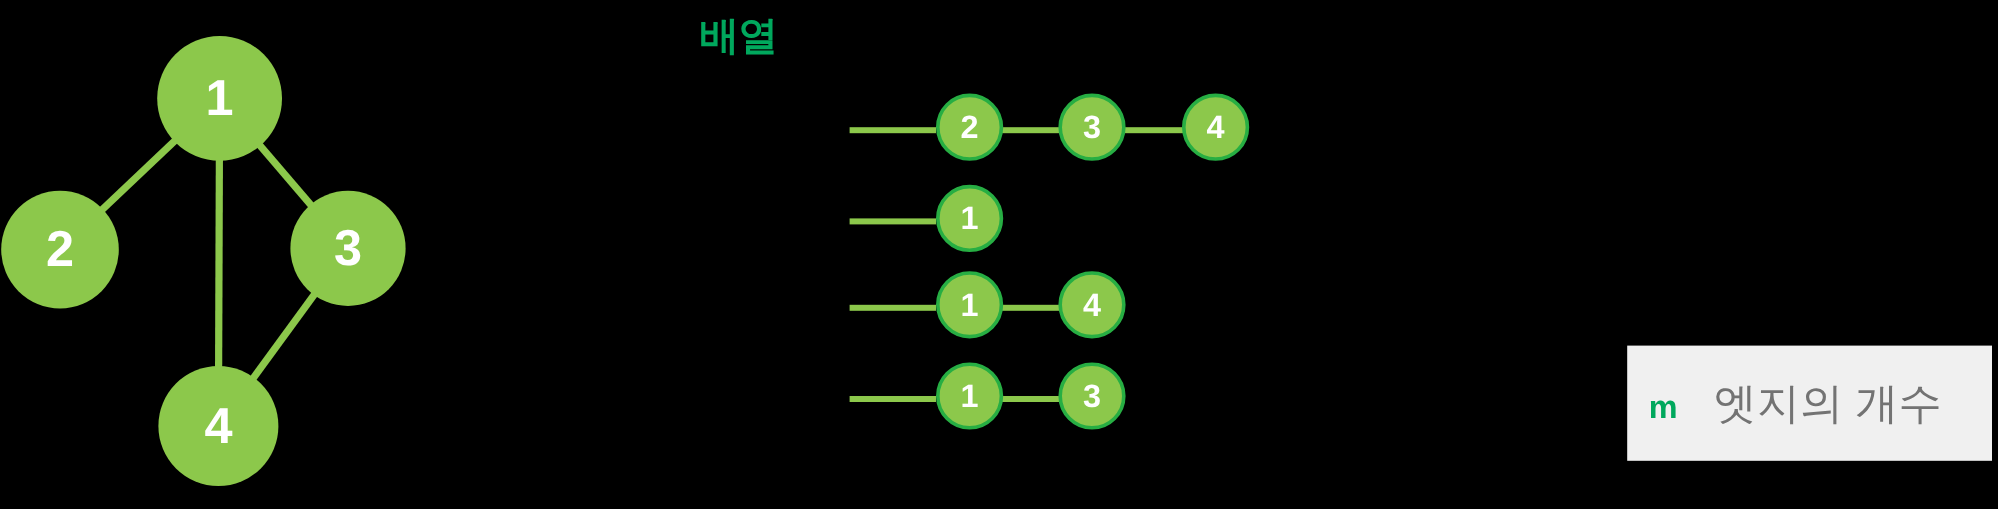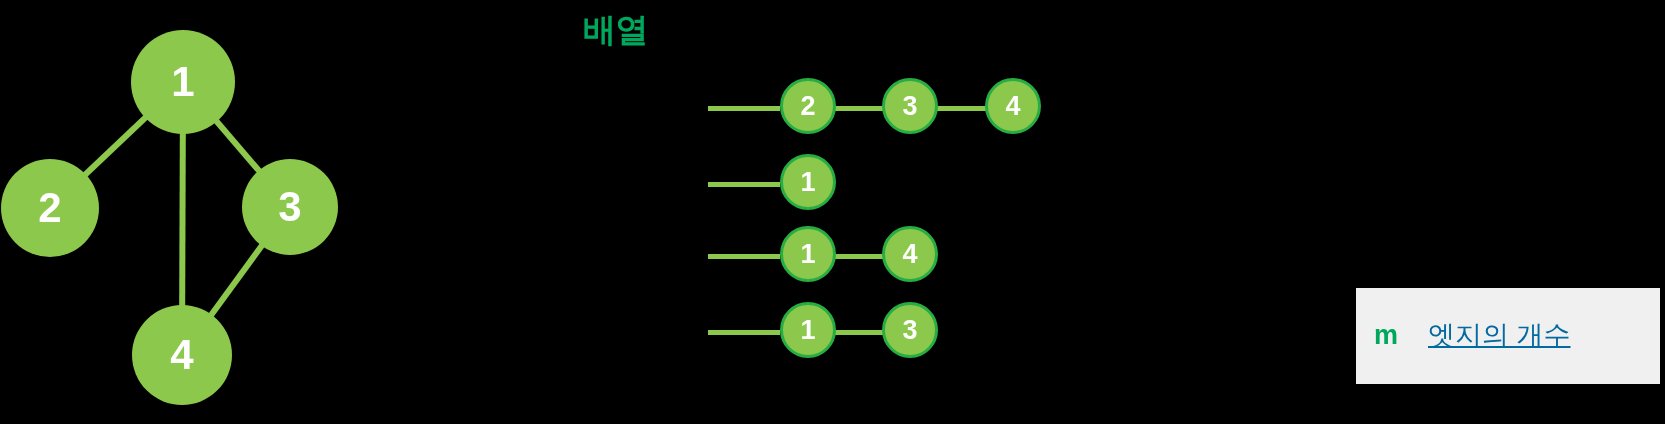--- a/index.html
+++ b/index.html
@@ -119,26 +119,25 @@
     color: #00a85d;
     font-weight: bold;
     font-size: 27px;
     font-family: "Liberation Sans", sans-serif;
     width: 54px;
     flex: 0 0 54px;
     text-align: left;
     white-space: nowrap;
   }
   .legend-desc {
-    color: #0369a1;
-    font-size: 27px;
+    color: #737373;
+    font-size: 36px;
     font-weight: normal;
     font-family: "Liberation Sans", sans-serif;
     white-space: nowrap;
-    text-decoration: underline;
   }
 </style>
 </head>
 <body>
 
 <div id="stage">
 
   <div id="graph-panel">
     <svg id="graph-svg" width="400" height="424">
       <line x1="183" y1="82" x2="50" y2="208" stroke="#8cc84b" stroke-width="6"></line>

